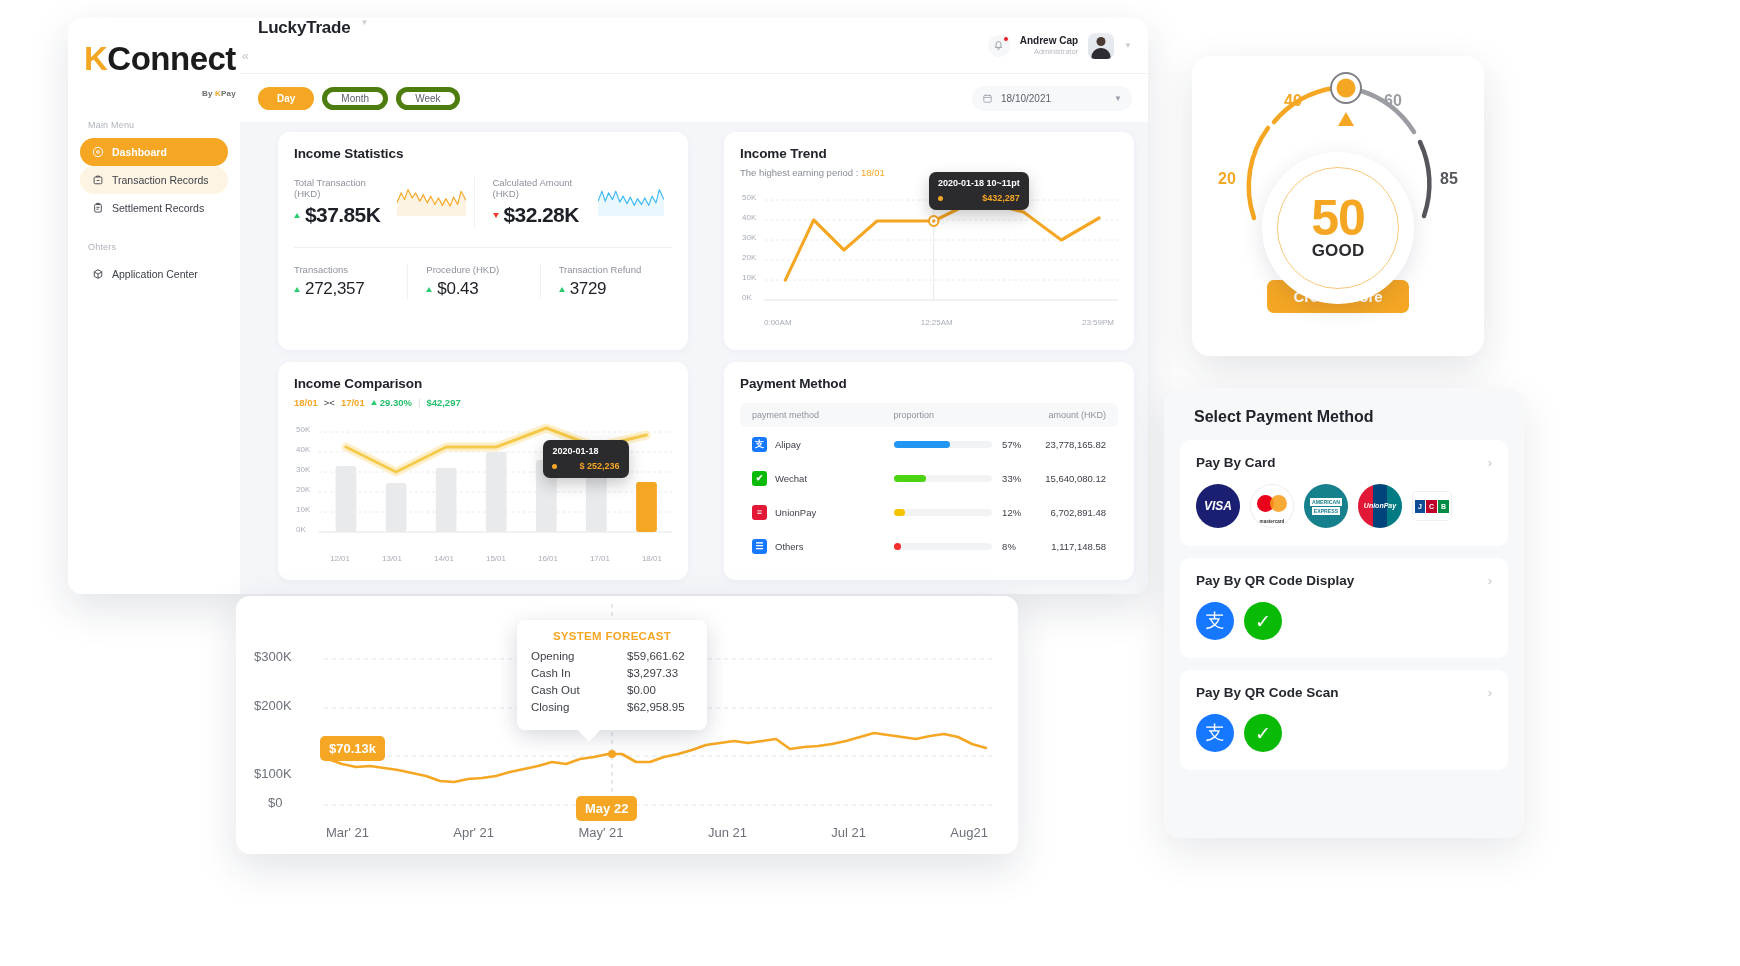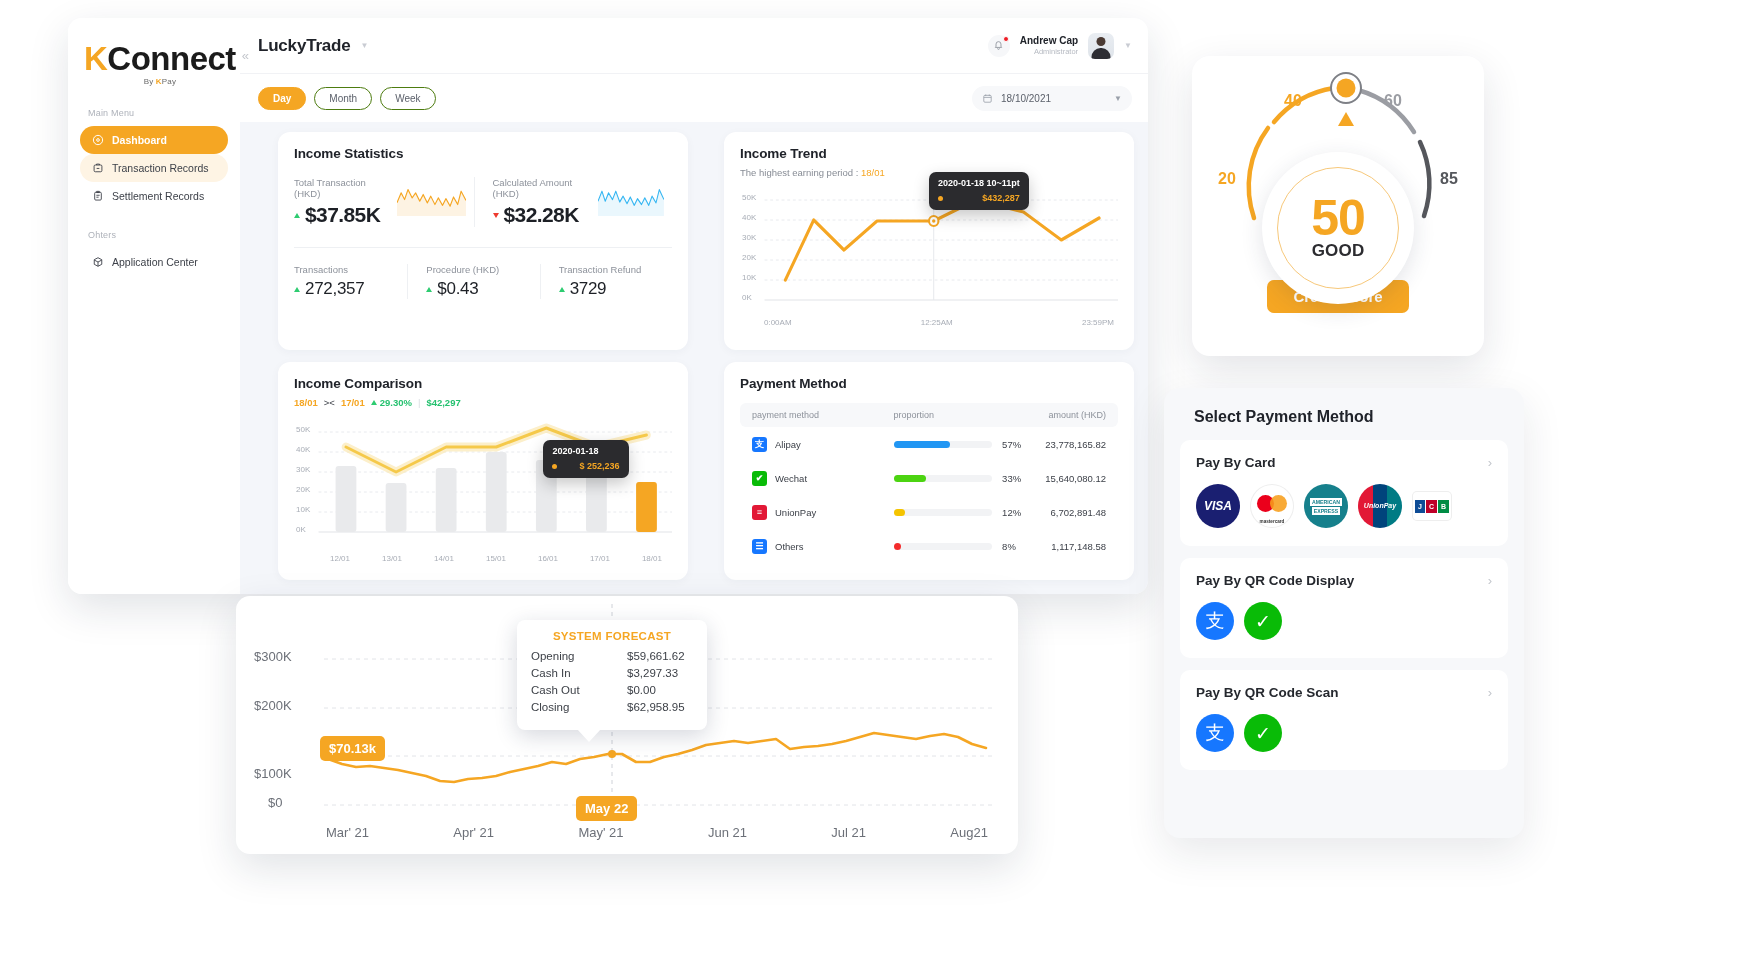--- a/index.html
+++ b/index.html
@@ -21,53 +21,53 @@
     display: flex; overflow: hidden;
   }
   
   #sidebar {
     width: 172px; background: #fff; flex: 0 0 172px;
     padding: 18px 12px 0 12px; position: relative;
   }
   .logo-wrap { display: flex; align-items: flex-start; gap: 6px; padding: 6px 2px 2px 4px; }
   .logo-main { font-size: 33px; font-weight: 800; letter-spacing: -.5px; color: #1b1b1b; line-height: 1; font-family: "Liberation Sans", sans-serif;}
   .logo-k { color: #F5A623; }
-  .logo-sub { font-size: 8px; color: #6a6a6a; text-align: center; margin-top: 2px; letter-spacing: .2px;}
+  .logo-sub { font-size: 8px; color: #6a6a6a; text-align: right; margin-top: 14px; letter-spacing: .2px; font-weight: bold;}
   .logo-sub b { color: #F5A623; }
   .collapse-ico { margin-left: auto; color: #c3c6cc; font-size: 13px; cursor: pointer; padding-top: 6px;}
   .menu-label { font-size: 9px; color: #aeb2ba; margin: 20px 0 8px 8px; letter-spacing: .2px;}
   .menu-item {
     display: flex; align-items: center; gap: 8px;
     height: 28px; border-radius: 14px; padding: 0 12px;
     font-size: 10.5px; color: #3d4149; cursor: pointer; 
   }
   .menu-item.active { background: #F5A623; color: #fff; font-weight: 600;}
   .menu-item.soft { background: #FEF4E4; }
   .menu-ico { width: 12px; height: 12px; display: inline-block; flex: 0 0 12px;}
   .menu-ico svg { width: 12px; height: 12px; display:block; }
 
   
   #dash-main { flex: 1; background: #F4F6FA; display: flex; flex-direction: column; min-width: 0;}
   #dash-header { background: #fff; padding: 0; flex: 0 0 auto;}
-  .hdr-row1 { display:flex; align-items:center; height: 56px; padding: 0 16px 0 18px; border-bottom: 1px solid #f1f2f5;}
+  .hdr-row1 { display:flex; height: 56px; padding: 0 16px 0 18px; border-bottom: 1px solid #f1f2f5;}
   .biz-title { font-size: 17px; font-weight: 700; color: #20232a; letter-spacing: -.2px;}
   .biz-caret { margin-left: 10px; color: #c9ccd3; font-size: 8px;}
   .hdr-right { margin-left: auto; display:flex; align-items:center; gap: 10px;}
   .bell-btn { width: 22px; height: 22px; border-radius: 50%; background: #F6F7F9; display:flex; align-items:center; justify-content:center; position: relative; cursor:pointer;}
   .bell-dot { position:absolute; top: 1px; right: 1px; width: 6px; height: 6px; border-radius: 50%; background: #EE1C25; border: 1px solid #fff;}
   .user-name { font-size: 10px; font-weight: 700; color: #20232a; text-align: right;}
   .user-role { font-size: 7.5px; color: #b6bac2; text-align: right; margin-top: 1px;}
   .avatar { width: 26px; height: 26px; border-radius: 7px; overflow: hidden; background: linear-gradient(#e9edf2,#dfe4ea); position: relative;}
   .avatar .head { position:absolute; left:50%; top:4px; transform: translateX(-50%); width: 9px; height: 9px; border-radius:50%; background:#4a3a33;}
   .avatar .body { position:absolute; left:50%; bottom:0; transform: translateX(-50%); width: 19px; height: 11px; border-radius: 9px 9px 0 0; background:#2d2d33;}
   .user-caret { color: #c9ccd3; font-size: 8px;}
 
   .hdr-row2 { display:flex; align-items:center; height: 48px; padding: 0 16px 0 18px;}
   .seg { display: flex; gap: 8px;}
-  .seg-btn { height: 23px; min-width: 48px; padding: 0 14px; border-radius: 12px; border: 1px solid #4d7c0f;
+  .seg-btn { height: 23px; min-width: 48px; padding: 0 14px; border-radius: 12px; border: 5px solid #4d7c0f;
     background: #fff; color: #5c616b; font-size: 10px; display:flex; align-items:center; justify-content:center; cursor:pointer;}
   .seg-btn.active { background: #F5A623; border-color: #F5A623; color: #fff; font-weight: 600;}
   .date-picker { margin-left:auto; display:flex; align-items:center; gap: 8px; height: 25px; padding: 0 10px; width: 160px;
     border-radius: 13px; background: #F7F8FA; font-size: 10px; color: #5c616b; cursor:pointer;}
   .date-picker .cal { color:#9aa0aa; display:flex;}
   .date-picker .dp-caret { margin-left:auto; color: #9aa0aa; font-size: 8px;}
 
   #dash-body { flex: 1; padding: 10px 14px 14px 14px; display: grid; grid-template-columns: 1fr 1fr; grid-template-rows: 1fr 1fr; gap: 12px; min-height: 0;}
   .card { background:#fff; border-radius: 12px; padding: 14px 16px; box-shadow: 0 2px 10px rgba(30,40,70,.04); position: relative; overflow:hidden;margin-left:24px;}
   .card-title { font-size: 13.5px; font-weight: 600; color: #20232a; letter-spacing: -.1px;}

